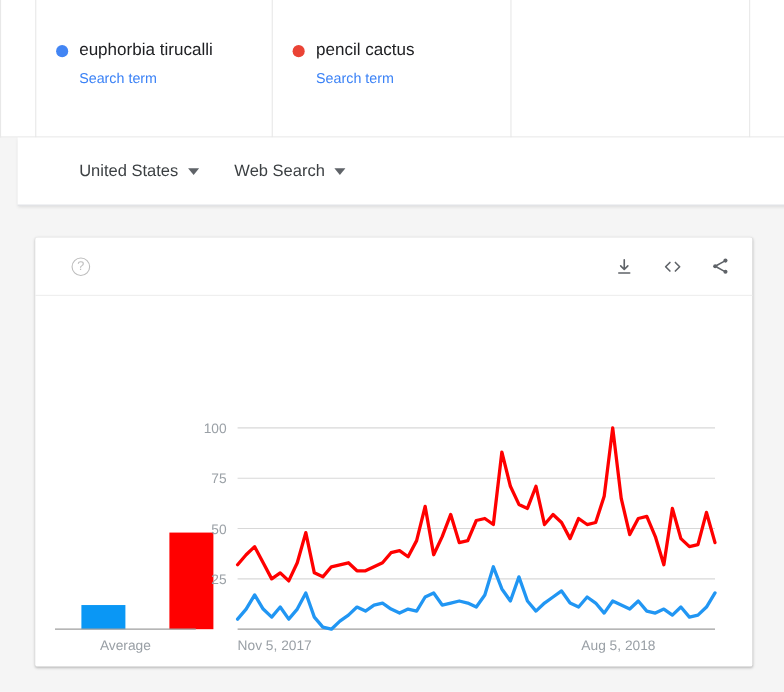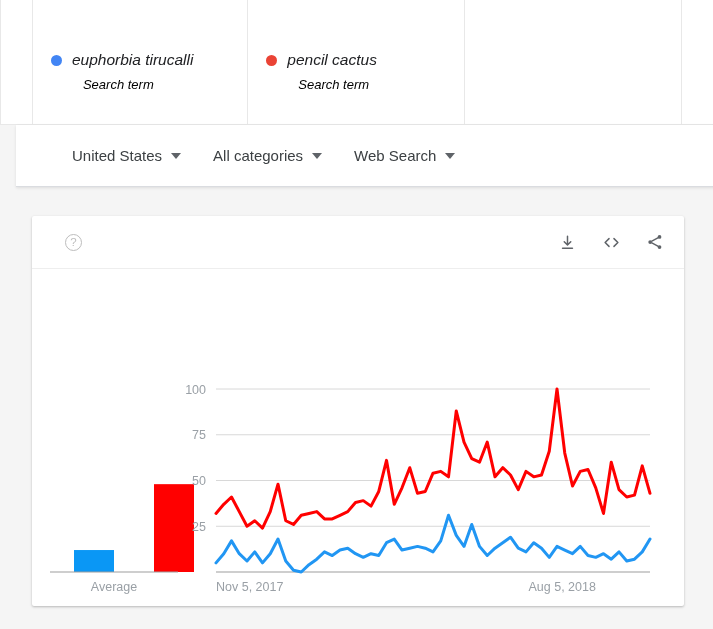--- a/index.html
+++ b/index.html
@@ -22,22 +22,21 @@
     width: 713px;
     height: 125px;
     background: #ffffff;
     display: flex;
     box-sizing: border-box;
   }
   .compare-cell {
     position: relative;
     box-sizing: border-box;
     border-left: 1px solid #e8e8e8;
-    padding: 50px 0 0 18px;
-    font-style: italic;
+    padding: 36px 0 0 18px;
   }
   .compare-cell.first { border-left: 1px solid #e8e8e8; }
   .cell-w1 { width: 216px; }
   .cell-w2 { width: 217px; }
   .cell-w3 { width: 218px; }
   .cell-spacer { width: 32px; border-left: none; }
   .term-row {
     display: flex;
     align-items: center;
     gap: 10px;
@@ -51,22 +50,22 @@
   .dot.blue { background: #4285f4; }
   .dot.red  { background: #ea4335; }
   .term-label {
     font-size: 15.5px;
     color: #202124;
     line-height: 20px;
     white-space: nowrap;
   }
   .term-sub {
     font-size: 13px;
-    color: #000000;
-    margin-left: 32px;
+    color: #3b82f6;
+    margin-left: 21px;
     margin-top: 6px;
     line-height: 18px;
   }
   .strip-bottom-border {
     position: absolute;
     left: 0; top: 124px;
     width: 713px; height: 1px;
     background: #e8e8e8;
   }
 
@@ -184,24 +183,20 @@
   </div>
 
   <div class="compare-cell cell-w3"></div>
   <div class="compare-cell cell-spacer" style="border-left:1px solid #e8e8e8;"></div>
   <div class="strip-bottom-border"></div>
 </div>
 
 <div class="filter-bar">
   <div class="filter">
     <span class="filter-text">United States</span>
-    <span class="caret"></span>
-  </div>
-  <div class="filter">
-    <span class="filter-text">All categories</span>
     <span class="caret"></span>
   </div>
   <div class="filter">
     <span class="filter-text">Web Search</span>
     <span class="caret"></span>
   </div>
 </div>
 
 <div class="card">
   <div class="card-header">

